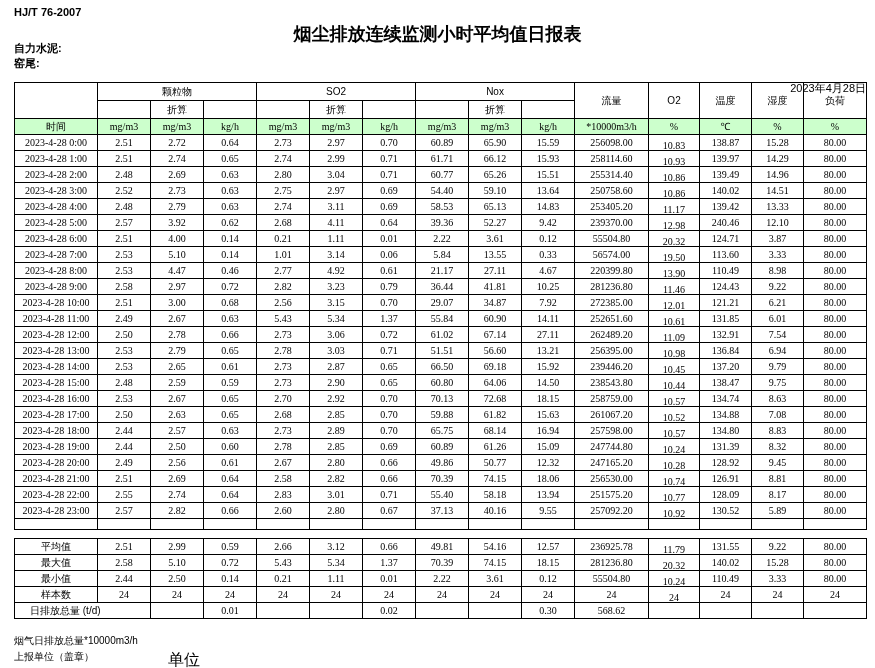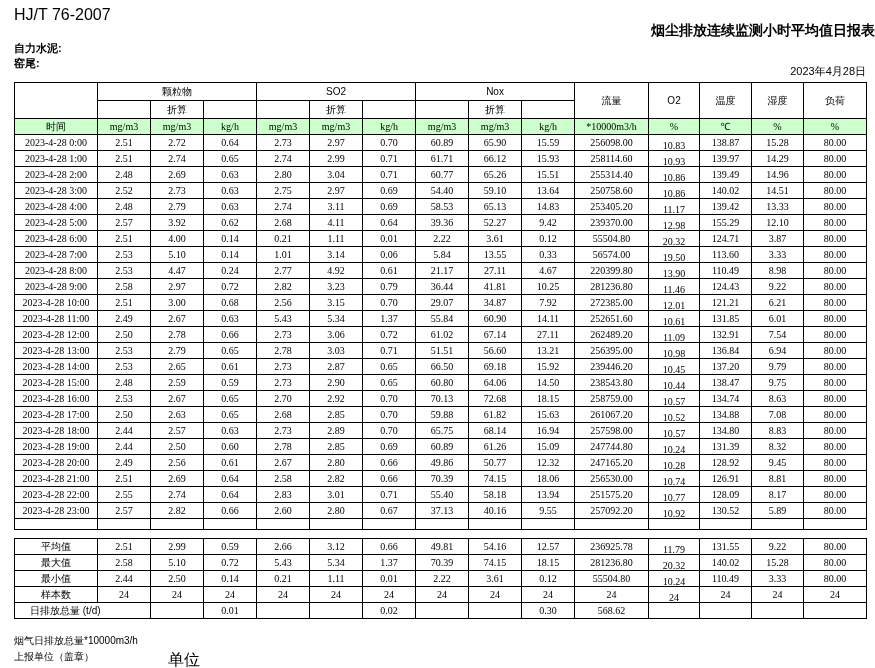--- a/index.html
+++ b/index.html
@@ -3,25 +3,25 @@
 <meta charset="utf-8">
 <style>
   :root { --green: #ccffcc; --border: #000000; }
   * { box-sizing: border-box; }
   html, body { margin: 0; padding: 0; }
   body {
     width: 875px; height: 668px; background: #ffffff; color: #000;
     position: relative; overflow: hidden;
     font-family: "Liberation Sans", sans-serif;
   }
-  .hdr-standard { position: absolute; left: 14px; top: 6px; font-size: 16px; font-weight: normal; }
-  .hdr-title { position: absolute; left: 0; top: 22px; width: 875px; text-align: right; font-size: 14px; font-weight: bold; }
+  .hdr-standard { position: absolute; left: 14px; top: 6px; font-size: 11px; font-weight: bold; }
+  .hdr-title { position: absolute; left: 0; top: 22px; width: 875px; text-align: center; font-size: 18px; font-weight: bold; }
   .hdr-company { position: absolute; left: 14px; top: 41px; font-size: 11px; font-weight: bold; }
   .hdr-location { position: absolute; left: 14px; top: 56px; font-size: 11px; font-weight: bold; }
-  .hdr-date { position: absolute; left: 14px; top: 64px; width: 852px; text-align: right; font-size: 11px; }
+  .hdr-date { position: absolute; left: 14px; top: 81px; width: 852px; text-align: right; font-size: 11px; }
 
   table.report {
     position: absolute; left: 14px; top: 82px; width: 852px;
     border-collapse: collapse; table-layout: fixed;
   }
   td {
     border: 1px solid var(--border);
     height: 15px; line-height: 15px; padding: 0;
     text-align: center; vertical-align: middle;
     font-family: "Liberation Serif", serif; font-size: 10px;
@@ -200,21 +200,21 @@
         <td>3.92</td>
         <td>0.62</td>
         <td>2.68</td>
         <td>4.11</td>
         <td>0.64</td>
         <td>39.36</td>
         <td>52.27</td>
         <td>9.42</td>
         <td>239370.00</td>
         <td><span class="o2shift">12.98</span></td>
-        <td>155.29</td>
+        <td>240.46</td>
         <td>12.10</td>
         <td>80.00</td>
       </tr>
       <tr>
         <td>2023-4-28 6:00</td>
         <td>2.51</td>
         <td>4.00</td>
         <td>0.14</td>
         <td>0.21</td>
         <td>1.11</td>
@@ -242,21 +242,21 @@
         <td>56574.00</td>
         <td><span class="o2shift">19.50</span></td>
         <td>113.60</td>
         <td>3.33</td>
         <td>80.00</td>
       </tr>
       <tr>
         <td>2023-4-28 8:00</td>
         <td>2.53</td>
         <td>4.47</td>
-        <td>0.24</td>
+        <td>0.46</td>
         <td>2.77</td>
         <td>4.92</td>
         <td>0.61</td>
         <td>21.17</td>
         <td>27.11</td>
         <td>4.67</td>
         <td>220399.80</td>
         <td><span class="o2shift">13.90</span></td>
         <td>110.49</td>
         <td>8.98</td>

